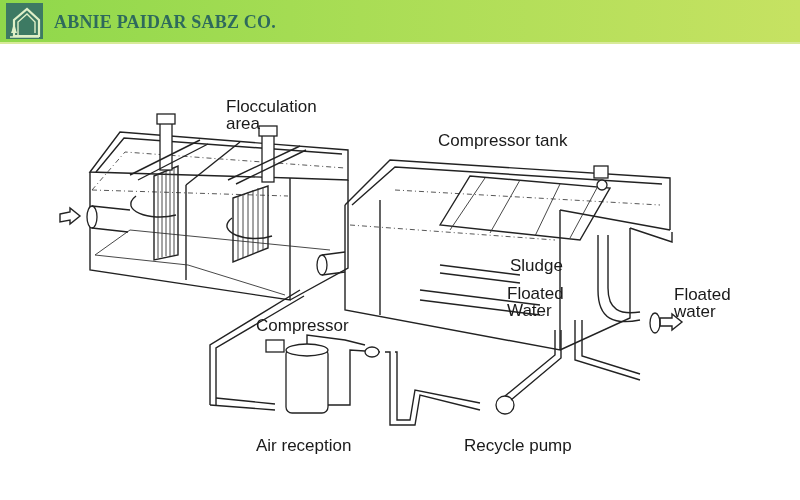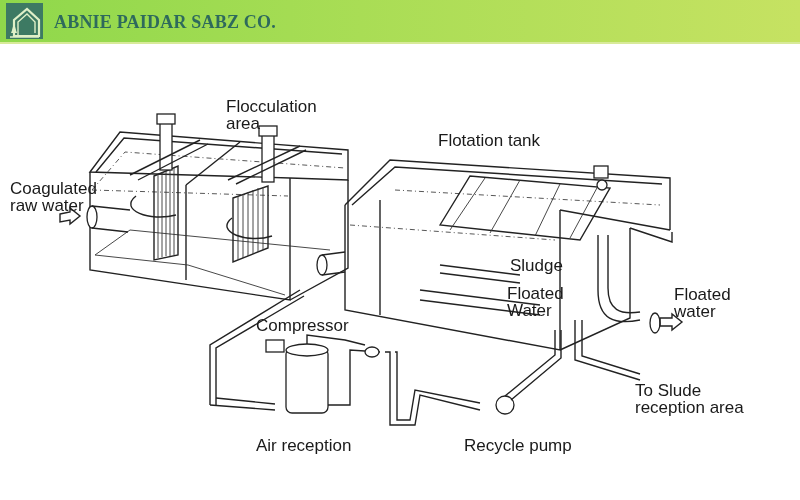--- a/index.html
+++ b/index.html
@@ -109,34 +109,26 @@
       <path class="ln" d="M395 352 L397 352 L397 420 L410 420 L415 390 L480 403"></path>
       <circle class="fillw" cx="505" cy="405" r="9"></circle>
       <path class="ln" d="M505 396 L555 355 L555 330 M511 400 L561 358 L561 330"></path>
     </g>
   </svg>
 
   <div class="lbl" style="left:226px;top:54px;">
     <div>Flocculation</div>
     <div>area</div>
   </div>
-  <div class="lbl" style="left:10px;top:136px;">
-    <div>Coagulated</div>
-    <div>raw water</div>
-  </div>
-  <div class="lbl" style="left:438px;top:88px;">Flotation tank</div>
+  <div class="lbl" style="left:438px;top:88px;">Compressor tank</div>
   <div class="lbl" style="left:510px;top:213px;">Sludge</div>
   <div class="lbl" style="left:507px;top:241px;">
     <div>Floated</div>
     <div>Water</div>
   </div>
   <div class="lbl" style="left:674px;top:242px;">
     <div>Floated</div>
     <div>water</div>
   </div>
   <div class="lbl" style="left:249px;top:273px;padding-left:7px;">Compressor</div>
   <div class="lbl" style="left:256px;top:393px;">Air reception</div>
   <div class="lbl" style="left:464px;top:393px;">Recycle pump</div>
-  <div class="lbl" style="left:635px;top:338px;">
-    <div>To Slude</div>
-    <div>reception area</div>
-  </div>
 </div>
 
 </body></html>

